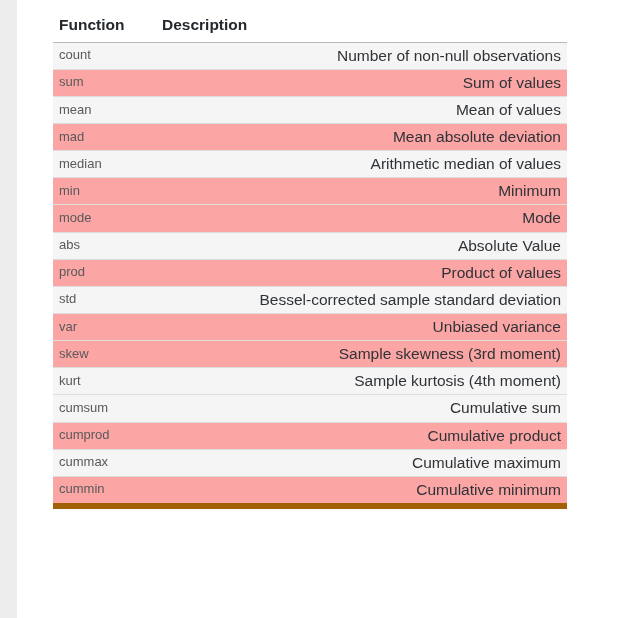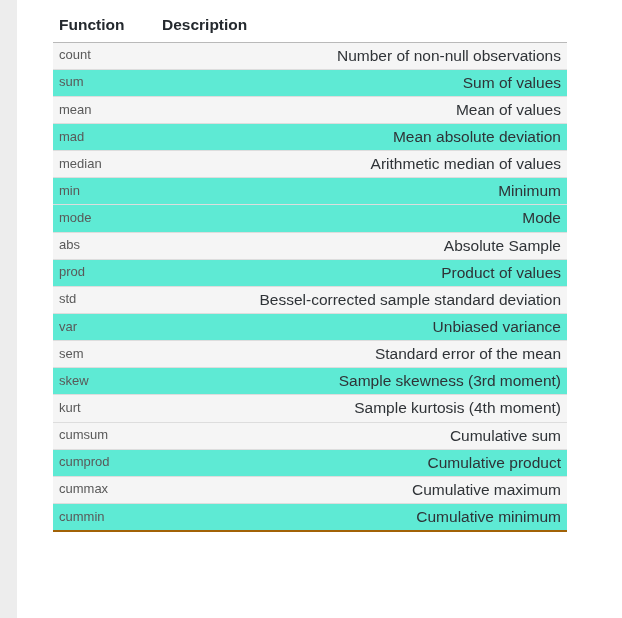--- a/index.html
+++ b/index.html
@@ -61,36 +61,36 @@
     border-bottom: 1px solid #dddddd;
     padding: 3px 6px 3px 6px;
     vertical-align: middle;
     line-height: 1.3;
   }
   table.fn-table tbody tr.shaded td {
     background: #f5f5f5;
     margin-left: 10px;
   }
   table.fn-table tbody tr.plain td {
-    background: #5eead4;
+    background: #fca5a5;
   }
   td.fn-cell {
     font-size: 13px;
     color: #595959;
     font-family: "Liberation Sans", sans-serif;
     white-space: nowrap;
   }
   td.desc-cell {
     font-size: 15.5px;
     color: #2f3337;
     font-family: "Liberation Sans", sans-serif;
     text-align: right;
   }
   table.fn-table tbody tr:last-child td {
-    border-bottom: 2px solid #a16207;
+    border-bottom: 6px solid #a16207;
   }
 </style>
 </head>
 <body>
 
 <div id="left-gutter"></div>
 
 <div id="content-area">
   <div id="table-wrap">
     <table class="fn-table">
@@ -128,37 +128,33 @@
           <tr class="plain">
             <td class="fn-cell">min</td>
             <td class="desc-cell">Minimum</td>
           </tr>
           <tr class="plain">
             <td class="fn-cell">mode</td>
             <td class="desc-cell">Mode</td>
           </tr>
           <tr class="shaded">
             <td class="fn-cell">abs</td>
-            <td class="desc-cell">Absolute Sample</td>
+            <td class="desc-cell">Absolute Value</td>
           </tr>
           <tr class="plain">
             <td class="fn-cell">prod</td>
             <td class="desc-cell">Product of values</td>
           </tr>
           <tr class="shaded">
             <td class="fn-cell">std</td>
             <td class="desc-cell">Bessel-corrected sample standard deviation</td>
           </tr>
           <tr class="plain">
             <td class="fn-cell">var</td>
             <td class="desc-cell">Unbiased variance</td>
-          </tr>
-          <tr class="shaded">
-            <td class="fn-cell">sem</td>
-            <td class="desc-cell">Standard error of the mean</td>
           </tr>
           <tr class="plain">
             <td class="fn-cell">skew</td>
             <td class="desc-cell">Sample skewness (3rd moment)</td>
           </tr>
           <tr class="shaded">
             <td class="fn-cell">kurt</td>
             <td class="desc-cell">Sample kurtosis (4th moment)</td>
           </tr>
           <tr class="shaded">

